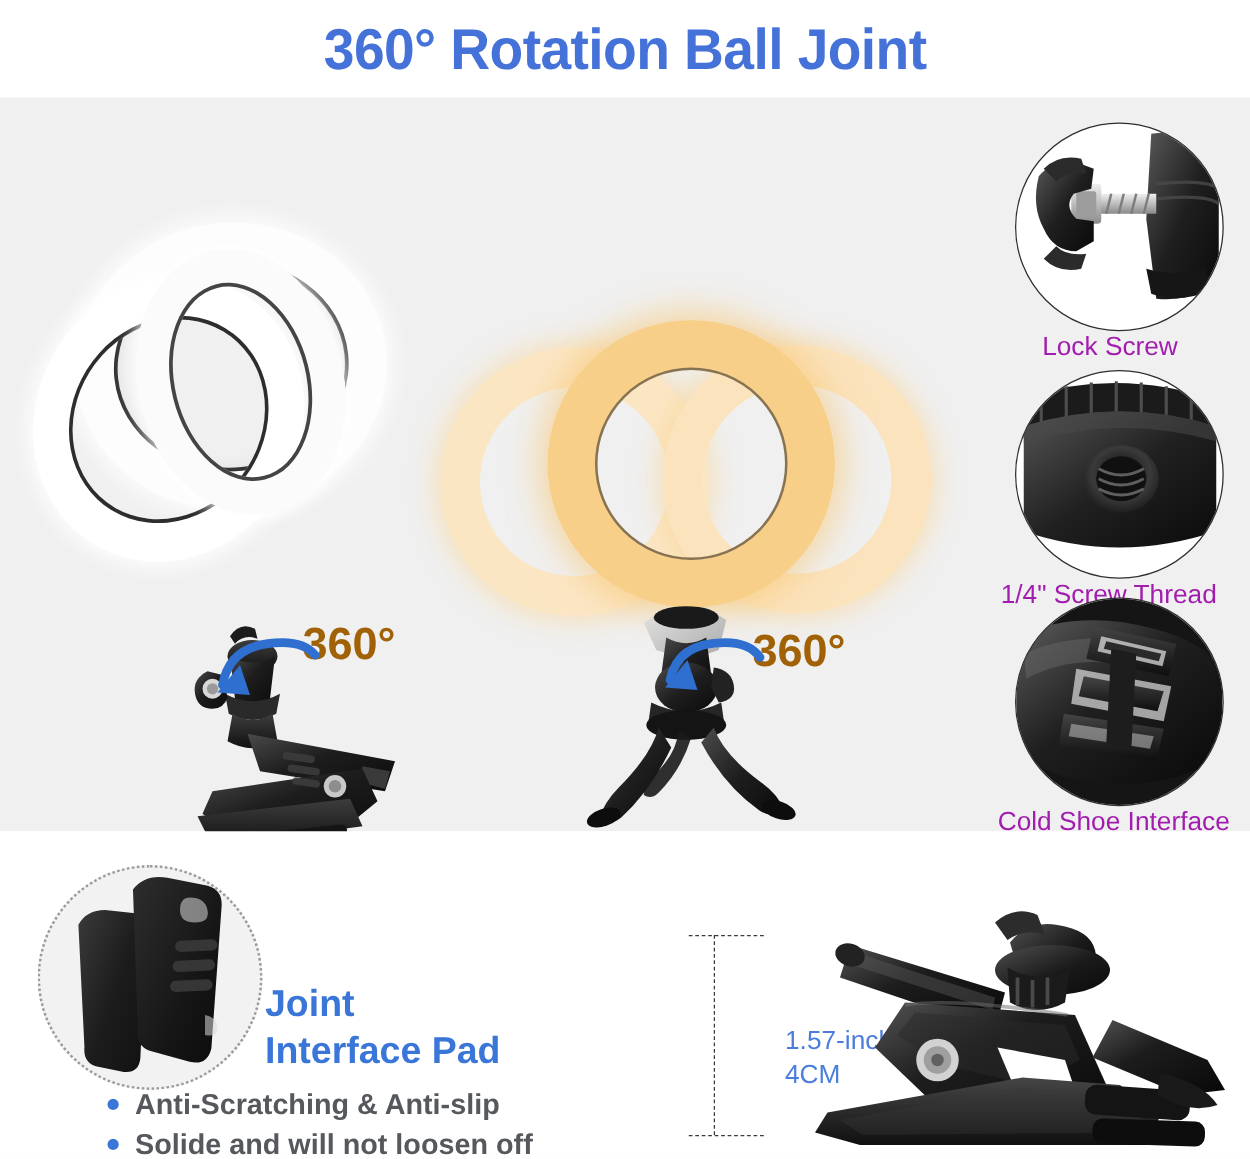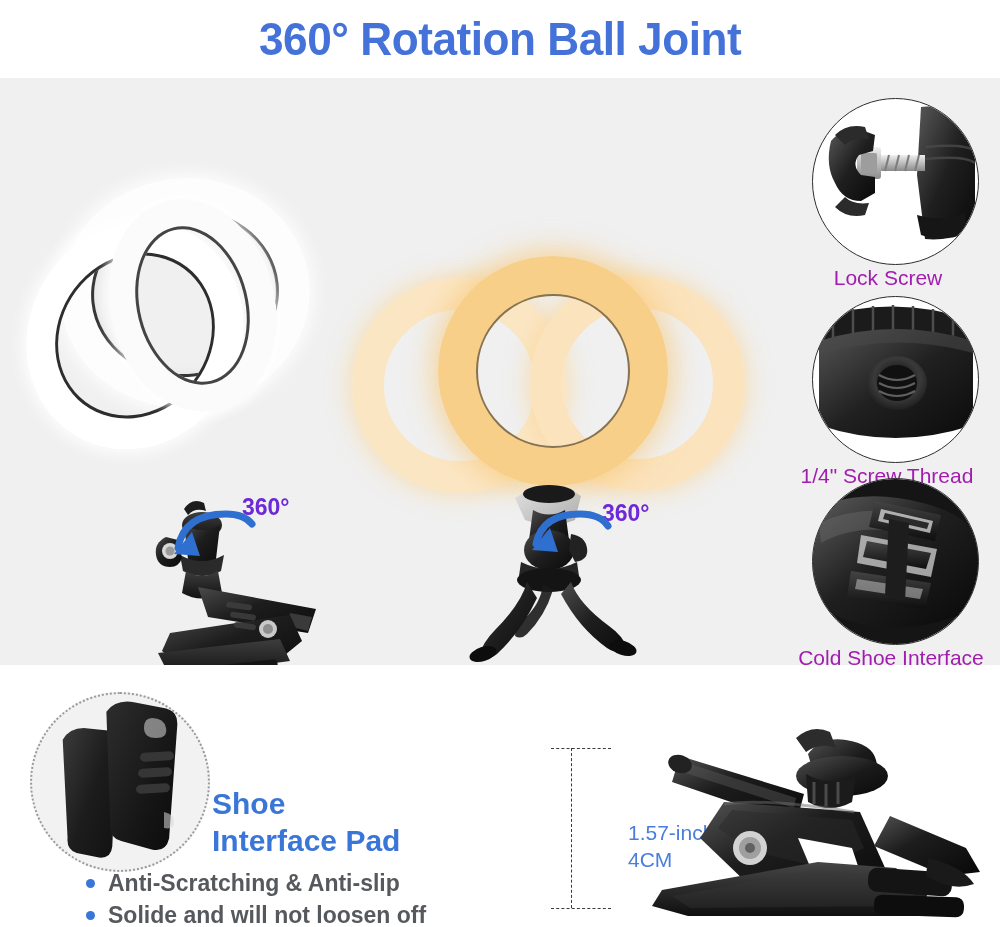--- a/index.html
+++ b/index.html
@@ -94,21 +94,21 @@
     box-shadow:0 0 26px 7px rgba(248,196,110,.6);
   }
   #ringB3::after{
     content:"";position:absolute;inset:-2px;border-radius:50%;
     border:2px solid rgba(40,40,40,.55);
   }
 
   
   .badge360{position:absolute;display:flex;align-items:center;}
   .badge360 .txt{
-    font-size:23px;font-weight:bold;color:#6d28d9;white-space:nowrap;
+    font-size:36px;font-weight:bold;color:#a16207;white-space:nowrap;
   }
   .arc-arrow{position:absolute;}
 
   
   .hw{position:absolute;}
 
   
   .callout{position:absolute;}
   .callout .circle{
     position:absolute;border-radius:50%;
@@ -425,21 +425,21 @@
         <rect x="108" y="58" width="34" height="9" rx="4.5" transform="rotate(-3 125 62)"></rect>
         <rect x="106" y="74" width="34" height="9" rx="4.5" transform="rotate(-3 123 78)"></rect>
         <rect x="104" y="90" width="34" height="9" rx="4.5" transform="rotate(-3 121 94)"></rect>
       </g>
       <path d="M120 24 q12 0 14 10 q2 10 -10 10 q-12 0 -12 -10 q0 -10 8 -10 z" fill="#e9e9e9" opacity=".5"></path>
       <path d="M132 118 q10 2 10 10 q0 8 -10 6 z" fill="#d8d8d8" opacity=".55"></path>
     </svg>
   </div>
 
   <div class="with-silicone">
-    <div>Shoe</div>
+    <div>Joint</div>
     <div>Interface Pad</div>
   </div>
 
   <div class="bullets">
     <ul>
       <li>Anti-Scratching &amp; Anti-slip</li>
       <li>Solide and will not loosen off</li>
     </ul>
   </div>
 

